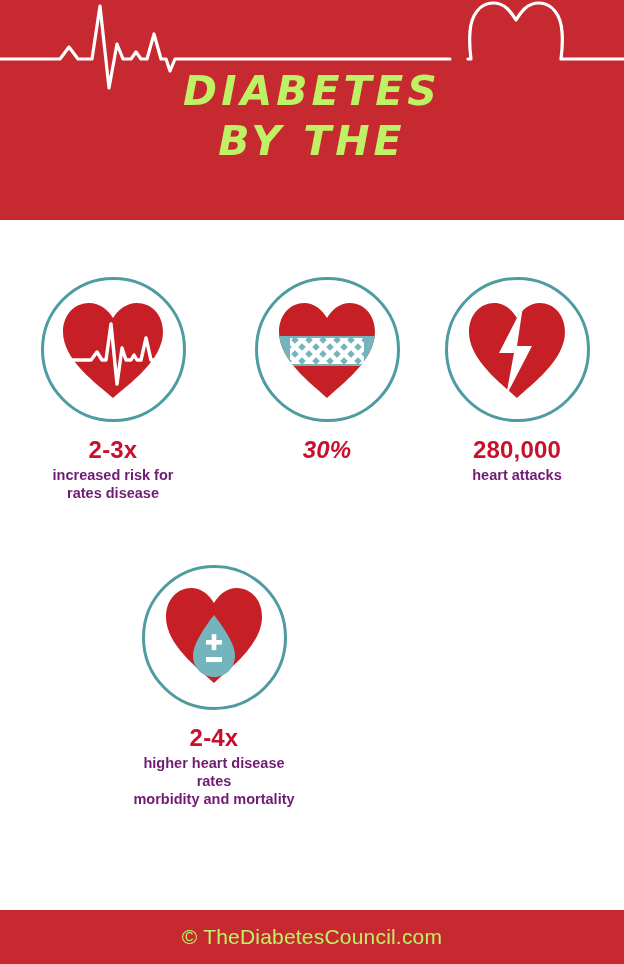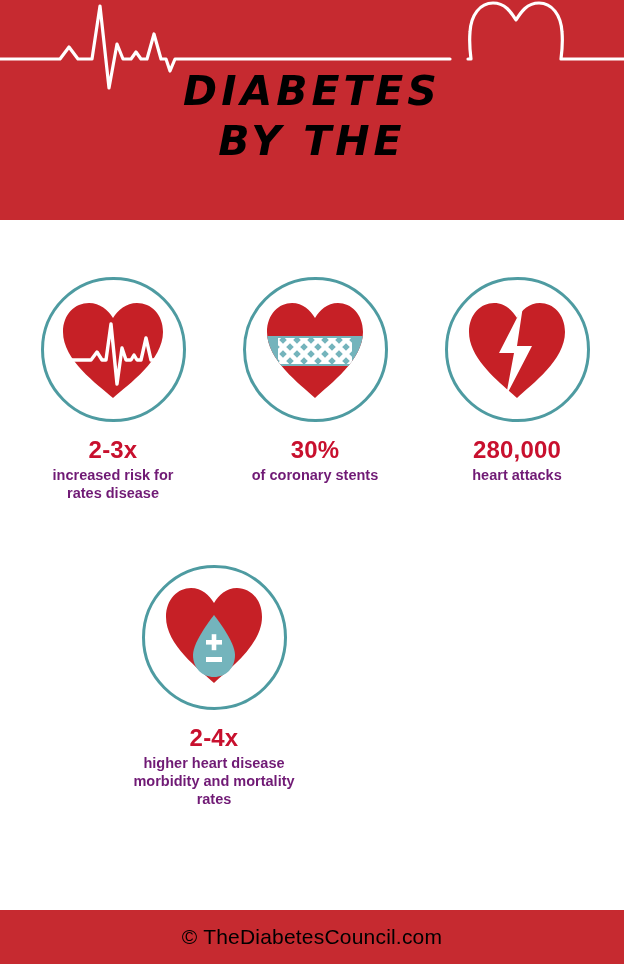--- a/index.html
+++ b/index.html
@@ -33,21 +33,21 @@
     width: 624px;
     height: 90px;
     display: block;
   }
   .header-title {
     position: absolute;
     left: 0;
     top: 66px;
     width: 624px;
     text-align: center;
-    color: #000000;
+    color: #bef264;
     font-family: "DejaVu Sans", sans-serif;
     font-weight: bold;
     font-style: italic;
     font-size: 41px;
     line-height: 50px;
     letter-spacing: 3.5px;
   }
   .header-title .tline { display: block; white-space: pre; }
   .header-title .l1 { letter-spacing: 4px; }
   .header-title .l2 { letter-spacing: 4px; }
@@ -97,21 +97,21 @@
     margin-top: 2px;
     color: #701a75;
     font-family: "Liberation Sans", sans-serif;
     font-weight: bold;
     font-size: 14.5px;
     line-height: 18px;
   }
 
   
   .pos-r1c1 { left: 12px;  top: 57px; }
-  .pos-r1c2 { left: 214px; top: 57px; }
+  .pos-r1c2 { left: 226px; top: 57px; font-style: italic; }
   .pos-r1c3 { left: 416px; top: 57px; }
   
   .pos-r2c1 { left: 113px; top: 345px; }
   .pos-r2c2 { left: 318px; top: 345px; }
 
   
   .footer {
     position: absolute;
     left: 0;
     top: 910px;
@@ -120,21 +120,21 @@
     background: #c62a30;
   }
   .footer-text {
     position: absolute;
     left: 0;
     top: 0;
     width: 624px;
     height: 54px;
     line-height: 54px;
     text-align: center;
-    color: #000000;
+    color: #bef264;
     font-family: "Liberation Sans", sans-serif;
     font-size: 21px;
     letter-spacing: 0.2px;
   }
 </style>
 </head>
 <body>
 
 <div id="page">
 
@@ -190,21 +190,20 @@
           </defs>
           <g clip-path="url(#heartClip2)">
             <rect x="0" y="0" width="106" height="104" fill="#c62026"></rect>
             <rect x="0" y="38" width="106" height="30" fill="#74b4bc"></rect>
             <rect x="16" y="40" width="74" height="26" fill="url(#mesh)"></rect>
           </g>
         </svg>
       </div>
       <div class="stat-number">30%</div>
       <div class="stat-desc">
-        <div>of coronary stents</div>
       </div>
     </div>
 
     <div class="stat pos-r1c3">
       <div class="circle">
         <svg width="106" height="104" viewBox="0 0 106 104">
           <path d="M53 100 C38 86 5 62 5 34 C5 16 17 5 30 5 C41 5 48 12 53 20 C58 12 65 5 76 5
                    C89 5 101 16 101 34 C101 62 68 86 53 100 Z" fill="#c62026"></path>
           <path d="M59 8 L35 55 L50 55 L42 98 L68 48 L53 48 Z" fill="#ffffff"></path>
         </svg>
@@ -222,22 +221,22 @@
                    C89 5 101 16 101 34 C101 62 68 86 53 100 Z" fill="#c62026"></path>
           <path d="M53 32 C53 32 32 58 32 72 C32 85 41 94 53 94 C65 94 74 85 74 72 C74 58 53 32 53 32 Z" fill="#74b4bc"></path>
           <rect x="45" y="57" width="16" height="4.6" fill="#ffffff"></rect>
           <rect x="50.7" y="51.2" width="4.6" height="16" fill="#ffffff"></rect>
           <rect x="45" y="74" width="16" height="5" fill="#ffffff"></rect>
         </svg>
       </div>
       <div class="stat-number">2-4x</div>
       <div class="stat-desc">
         <div>higher heart disease</div>
+        <div>rates</div>
         <div>morbidity and mortality</div>
-        <div>rates</div>
       </div>
     </div>
 
 
   </div>
 
   <div class="footer">
     <div class="footer-text">© TheDiabetesCouncil.com</div>
   </div>
 

